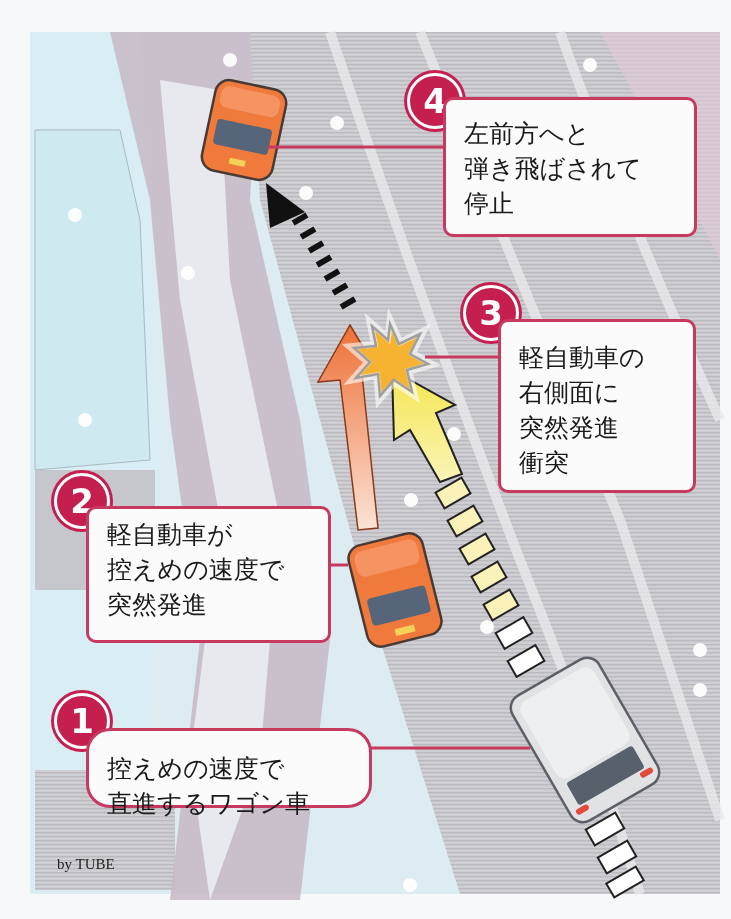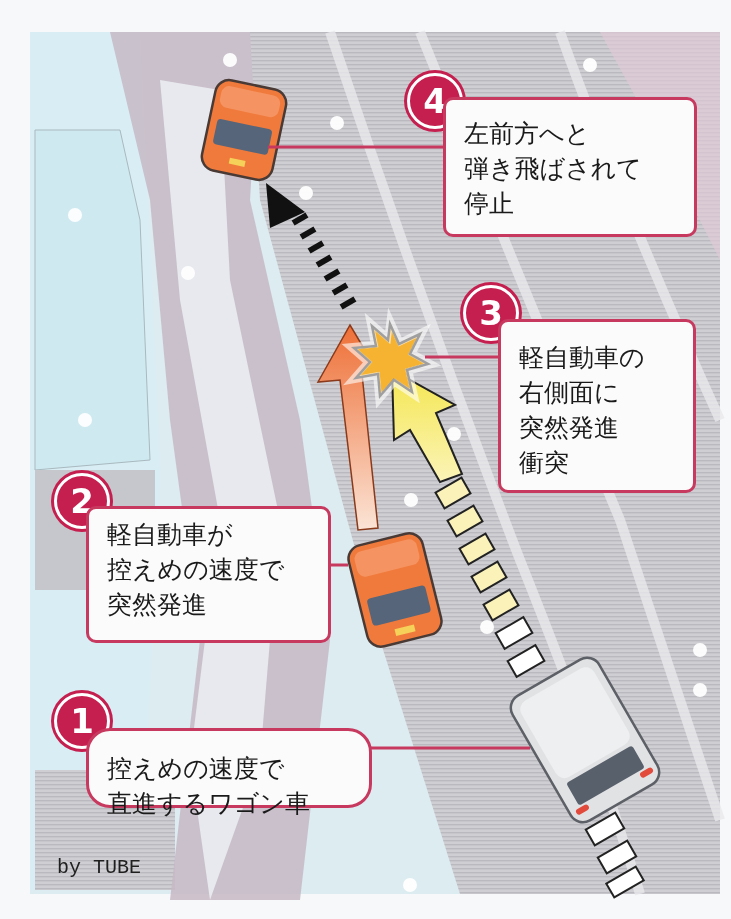--- a/index.html
+++ b/index.html
@@ -35,22 +35,22 @@
     color: #fff;
     font-family: "DejaVu Sans", sans-serif;
     font-weight: bold;
     font-size: 34px;
     line-height: 50px;
     text-align: center;
     box-sizing: content-box;
   }
   .credit {
     position: absolute; left: 57px; top: 856px;
-    font-family: Liberation Mono, monospace;
-    font-size: 20px; color: #1f1f1f;
+    font-family: Liberation Serif, serif;
+    font-size: 15px; color: #1f1f1f;
   }
 </style>
 </head>
 <body>
 
 <svg id="scene" width="731" height="919" viewBox="0 0 731 919" xmlns="http://www.w3.org/2000/svg">
   <defs>
     <pattern id="stripes" width="4" height="4" patternUnits="userSpaceOnUse">
       <rect width="4" height="4" fill="#cfcfd3"></rect>
       <rect width="4" height="1.4" fill="#b9b9bf"></rect>

